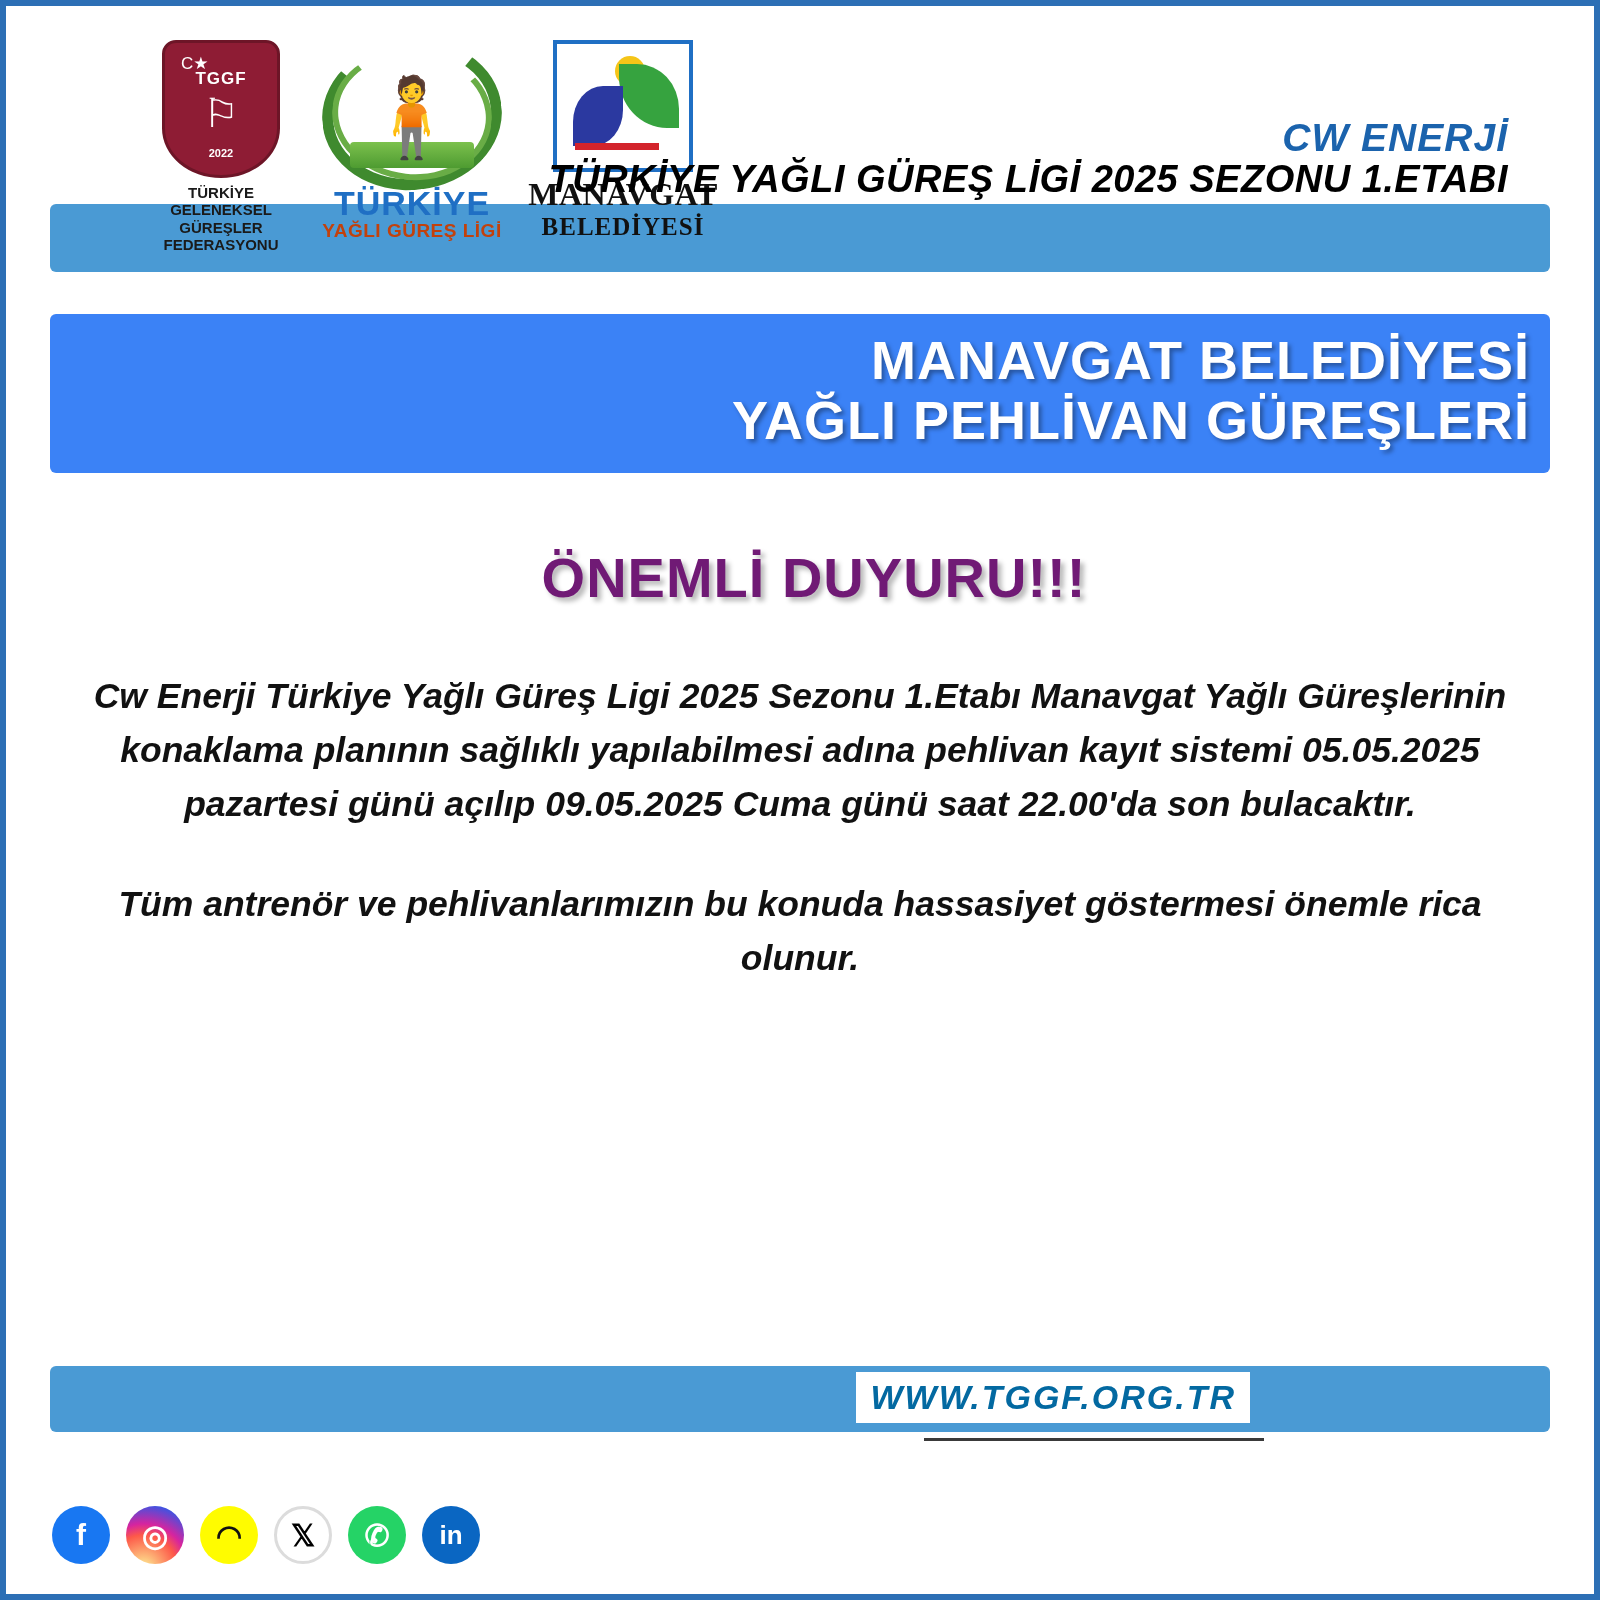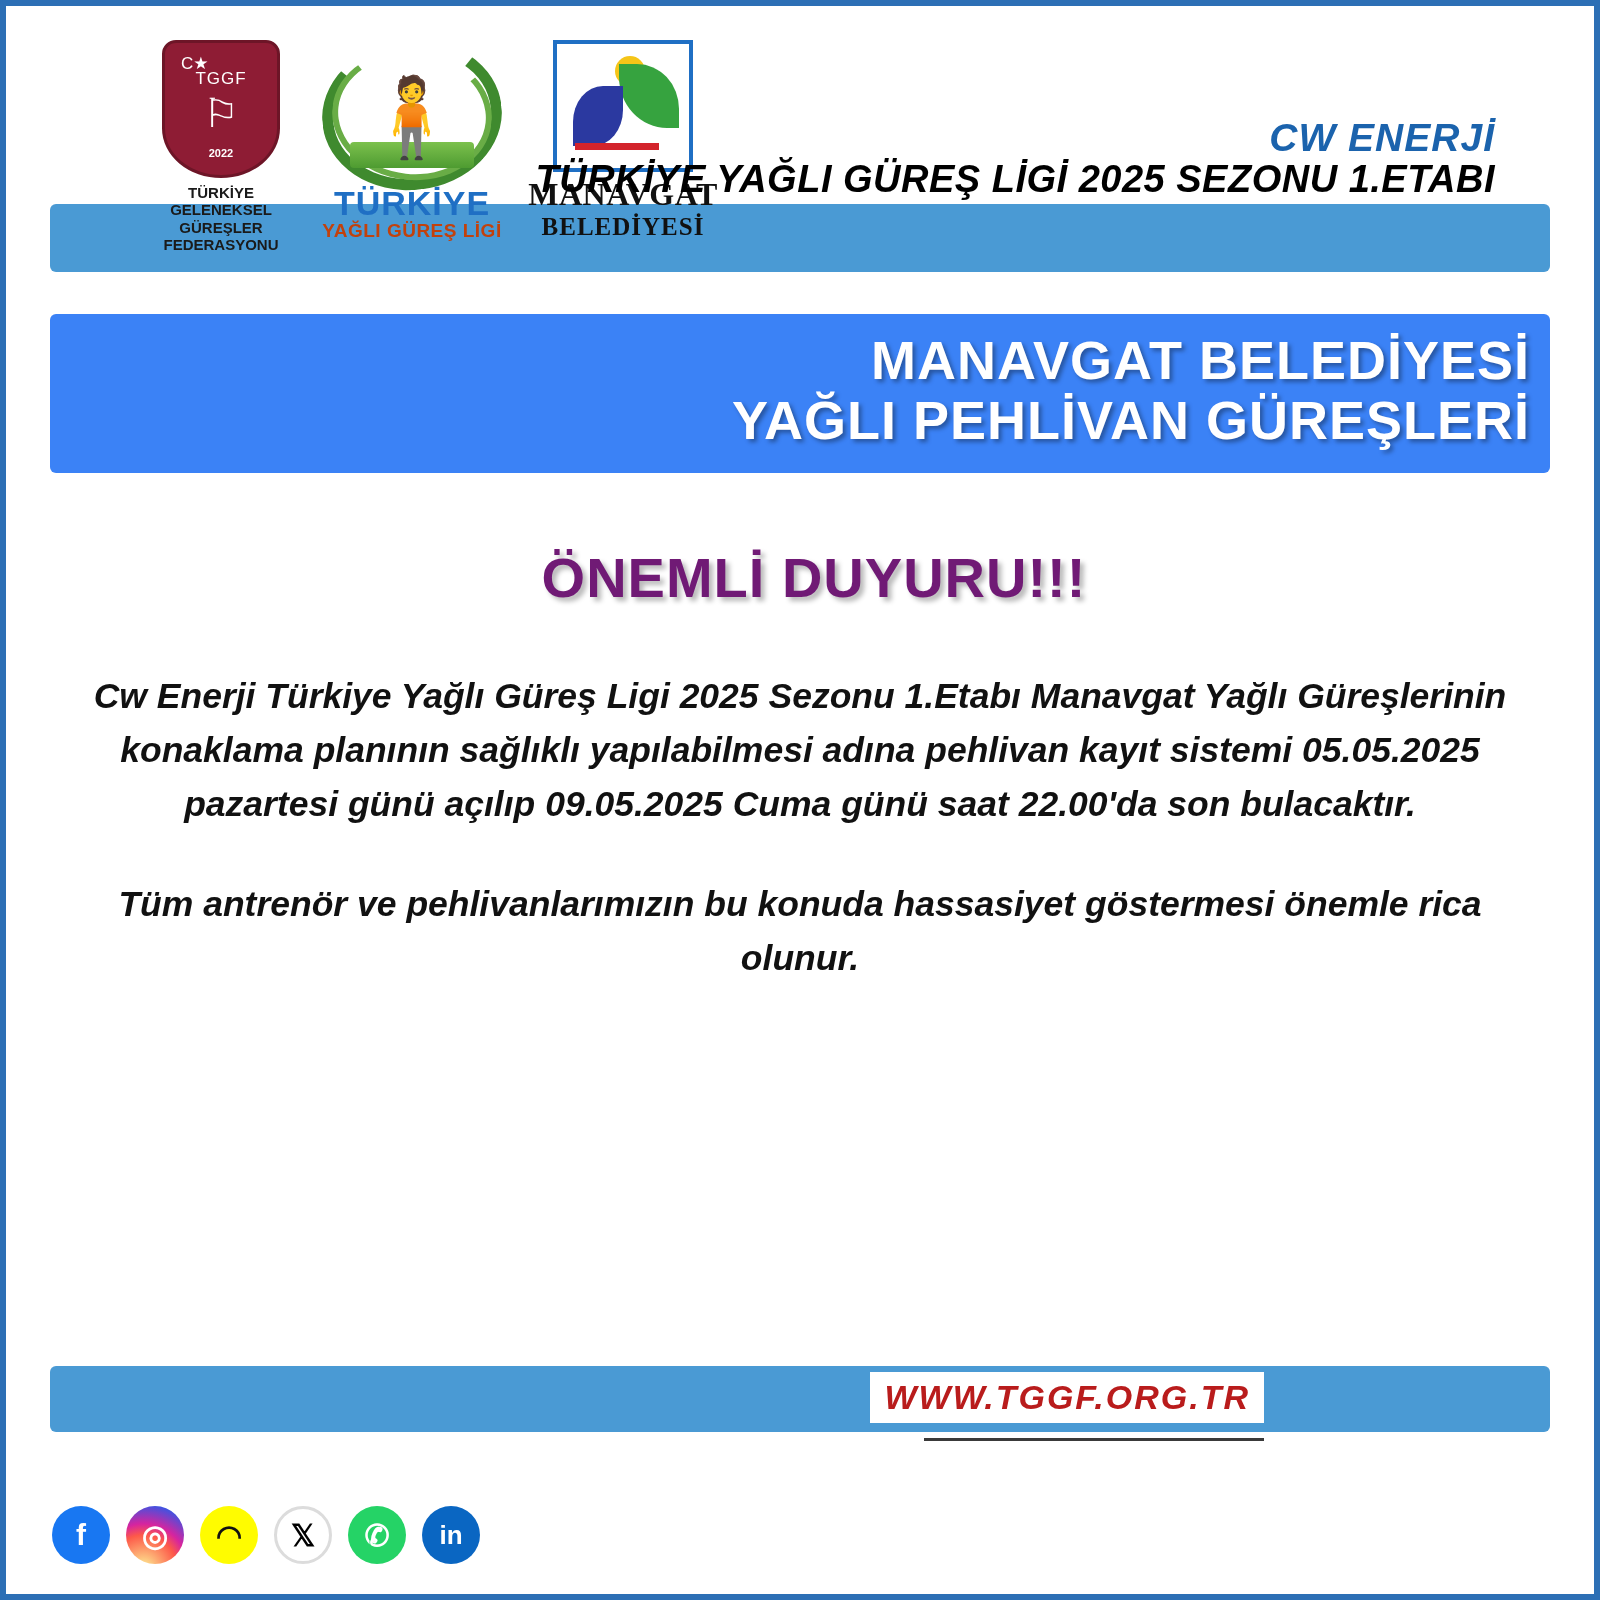--- a/index.html
+++ b/index.html
@@ -54,21 +54,21 @@
   .crest-star {
     position: absolute;
     top: 10px; left: 16px;
     font-size: 17px;
     color: #ffffff;
   }
   .crest-abbr {
     position: absolute;
     top: 26px; left: 0; right: 0;
     font-size: 17px;
-    font-weight: normal;
+    font-weight: bold;
     letter-spacing: 1px;
   }
   .crest-fig {
     position: absolute;
     top: 50px; left: 0; right: 0;
     font-size: 40px;
     line-height: 40px;
   }
   .crest-year {
     position: absolute;
@@ -206,21 +206,21 @@
     right: 44px;
     top: 198px;
     height: 68px;
     background: #4a9ad4;
     border-radius: 6px;
   }
 
   
   .league-title {
     position: absolute;
-    right: 99px;
+    right: 86px;
     top: 112px;
     text-align: right;
     z-index: 6;
   }
   .league-title .l1 {
     font-size: 39px;
     font-weight: bold;
     font-style: italic;
     color: #1b63ad;
     letter-spacing: 1px;
@@ -286,26 +286,26 @@
     position: absolute;
     left: 44px;
     right: 44px;
     top: 22px;
     height: 66px;
     background: #4a9ad4;
     border-radius: 6px;
   }
   .website {
     position: absolute;
-    right: 330px;
+    right: 344px;
     top: 28px;
     font-size: 34px;
     font-weight: bold;
     font-style: italic;
-    color: #b91c1c;
+    color: #0369a1;
     letter-spacing: 2px;
     z-index: 4;
     background: #ffffff;
     padding: 6px 14px;
   }
   .website-underline {
     position: absolute;
     right: 330px;
     top: 94px;
     width: 340px;

